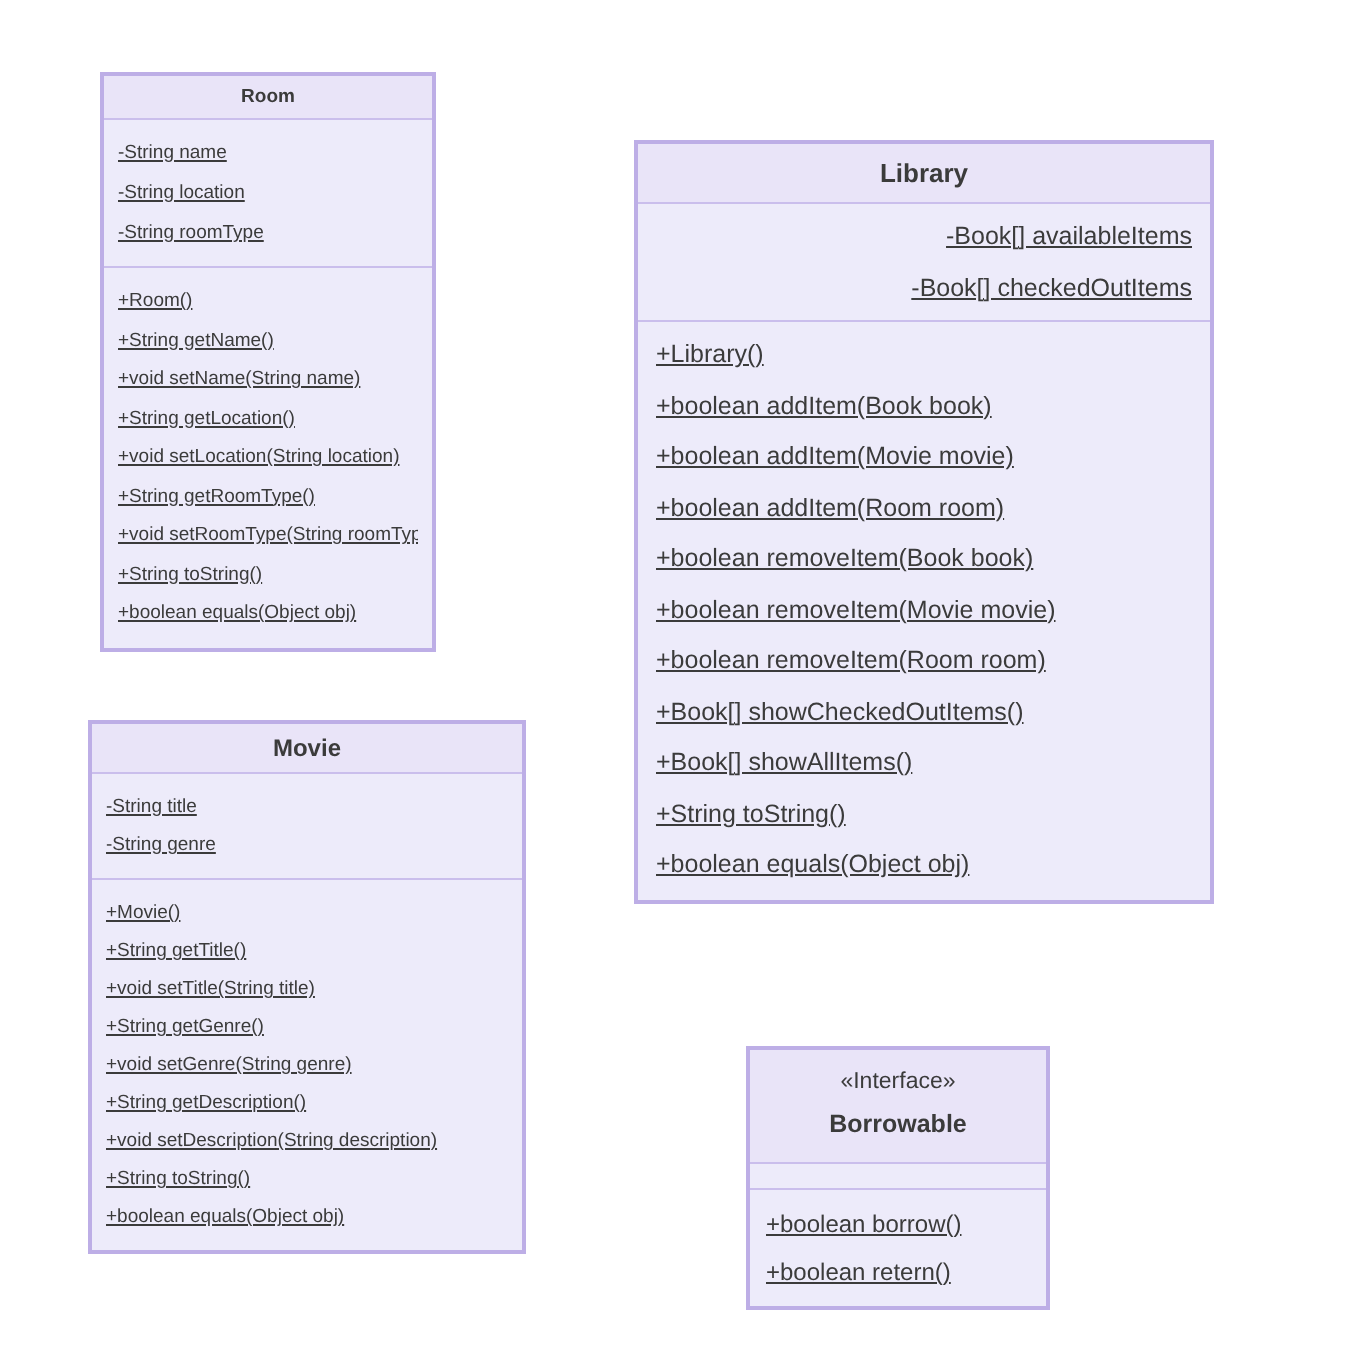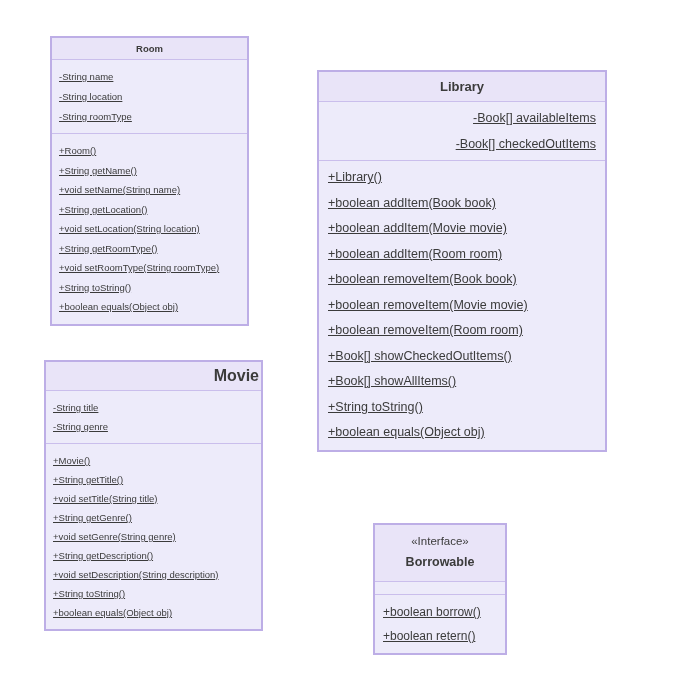--- a/index.html
+++ b/index.html
@@ -35,45 +35,45 @@
   .attributes-section{
     border-bottom:1px solid var(--divider);
   }
   .row{
     white-space:nowrap;
     overflow:hidden;
     text-decoration:underline;
   }
 
   
-  #box-room{left:50px; top:36px; width:199px; font-size:9.5px;}
+  #box-room{left:50px; top:36px; width:168px; font-size:9.5px;}
   #box-room .class-header{padding:5px 2px; font-size:9.5px;}
   #box-room .attributes-section{padding:7px 7px 6px 7px;}
   #box-room .attributes-section .row{line-height:20px;}
   #box-room .methods-section{padding:7px;}
   #box-room .methods-section .row{line-height:19.5px;}
 
   
   #box-library{left:317px; top:70px; width:290px; font-size:12.5px;}
   #box-library .class-header{padding:7px 2px; font-size:13px;}
   #box-library .attributes-section{padding:3px 9px;}
   #box-library .attributes-section .row{line-height:26px;text-align:right;}
   #box-library .methods-section{padding:4px 9px;}
   #box-library .methods-section .row{line-height:25.5px;}
 
   
   #box-movie{left:44px; top:360px; width:219px; font-size:9.5px;}
-  #box-movie .class-header{padding:5px 2px; font-size:16px;text-align:right;}
+  #box-movie .class-header{padding:5px 2px; font-size:12px;}
   #box-movie .attributes-section{padding:7px;}
   #box-movie .attributes-section .row{line-height:19px;}
   #box-movie .methods-section{padding:7px;}
   #box-movie .methods-section .row{line-height:19px;}
 
   
-  #box-borrowable{left:373px; top:523px; width:134px; font-size:12px;}
+  #box-borrowable{left:373px; top:523px; width:152px; font-size:12px;}
   #box-borrowable .class-header{padding:6px 2px 7px 2px; font-weight:normal;}
   #box-borrowable .stereotype{font-size:11.5px; line-height:20px;}
   #box-borrowable .class-title{font-weight:bold; font-size:12.5px; line-height:23px;}
   #box-borrowable .attributes-section{height:13px;}
   #box-borrowable .methods-section{padding:5px 8px;}
   #box-borrowable .methods-section .row{line-height:24px;}
 </style>
 </head>
 <body>
 

